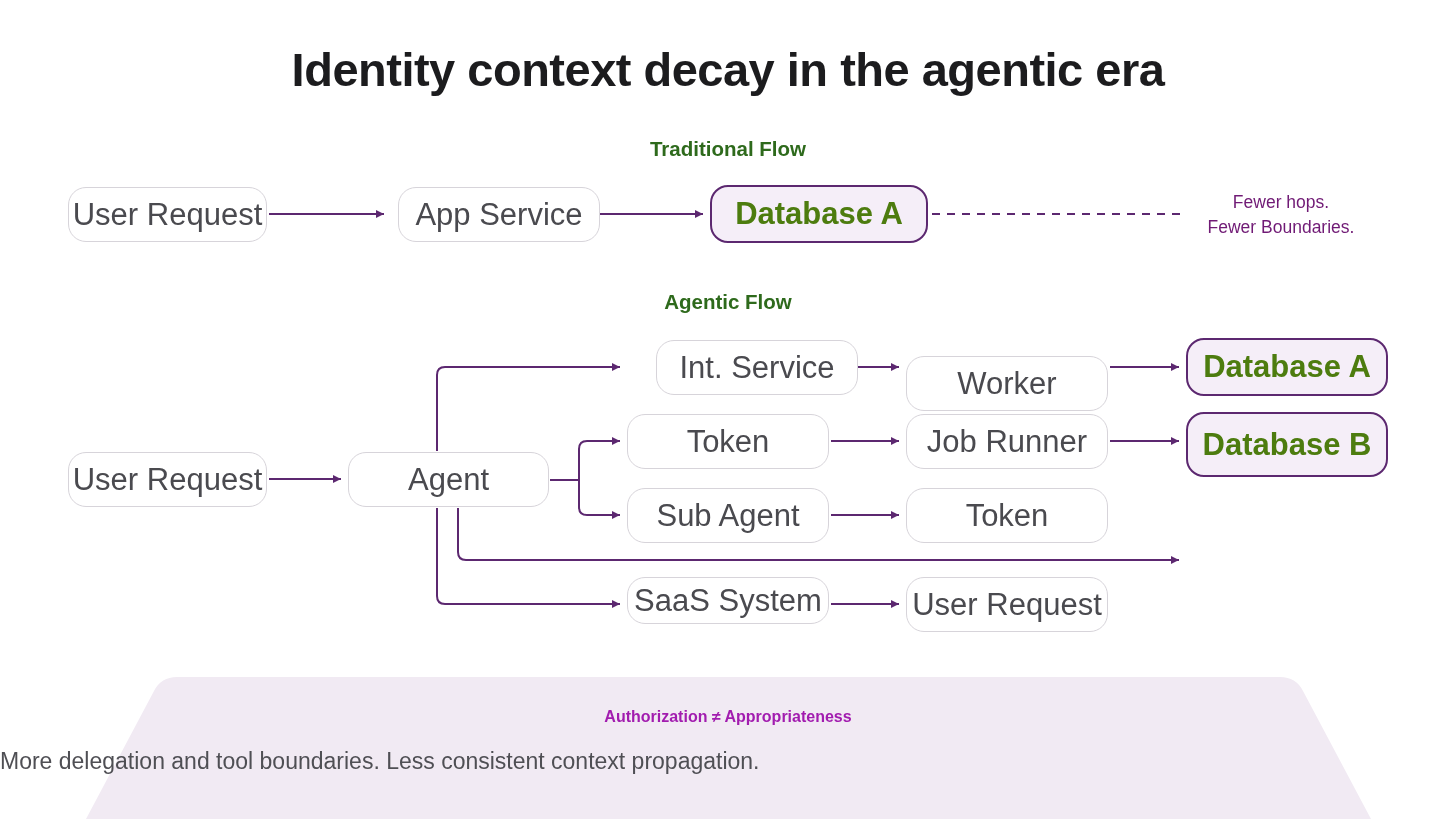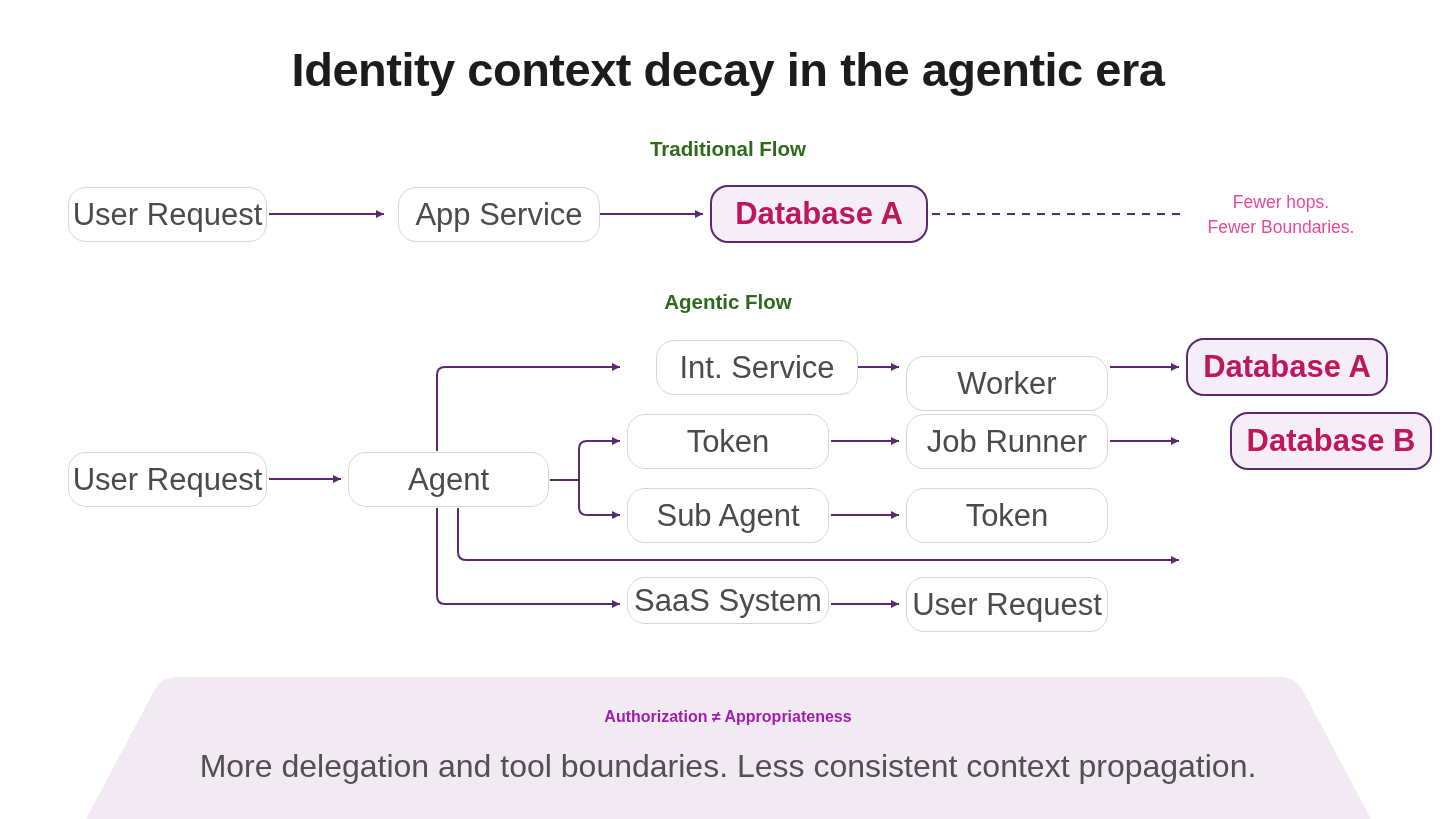--- a/index.html
+++ b/index.html
@@ -13,47 +13,47 @@
       font-size:47px;font-weight:800;color:#1c1c1e;letter-spacing:-0.5px;margin:0;}
 
   .flow-label{position:absolute;left:0;width:1456px;text-align:center;
       font-size:20.5px;font-weight:600;color:#2e6a1c;}
   .flow-label.traditional{top:137px;}
   .flow-label.agentic{top:290px;}
 
   .node{position:absolute;display:flex;align-items:center;justify-content:center;
       background:#ffffff;border:1.5px solid #d7d4da;border-radius:18px;
       color:#4a4a4f;font-size:31px;font-weight:500;box-sizing:border-box;}
-  .node.purple{background:#f5eef8;border:2px solid #5c2870;color:#be185d;font-weight:700;}
+  .node.purple{background:#f5eef8;border:2px solid #5c2870;color:#4d7c0f;font-weight:700;}
 
   
   .n-t-user-request{left:68px;top:187px;width:199px;height:55px;}
   .n-t-app-service{left:391px;top:187px;width:202px;height:55px;margin-left:7px;}
   .n-t-database-a{left:710px;top:185px;width:218px;height:58px;}
   .n-a-user-request{left:68px;top:452px;width:199px;height:55px;}
   .n-agent{left:348px;top:452px;width:201px;height:55px;}
   .n-int-service{left:656px;top:340px;width:202px;height:55px;}
   .n-worker{left:906px;top:356px;width:202px;height:55px;}
   .n-database-a2{left:1186px;top:338px;width:202px;height:58px;}
   .n-queue{left:627px;top:414px;width:202px;height:55px;}
   .n-job-runner{left:906px;top:414px;width:202px;height:55px;}
-  .n-database-b{left:1186px;top:412px;width:202px;height:58px;margin-left:44px;}
+  .n-database-b{left:1186px;top:412px;width:202px;height:65px;}
   .n-sub-agent{left:627px;top:488px;width:202px;height:55px;}
   .n-token{left:906px;top:488px;width:202px;height:55px;}
   .n-third-party-api{left:1186px;top:533px;width:202px;height:55px;}
   .n-saas-system{left:627px;top:577px;width:202px;height:47px;}
   .n-user-request-end{left:906px;top:577px;width:202px;height:55px;}
 
   .annotation{position:absolute;left:1170px;top:190px;width:222px;text-align:center;
-      color:#ec4899;font-size:17.5px;font-weight:500;line-height:25px;}
+      color:#701a75;font-size:17.5px;font-weight:500;line-height:25px;}
 
   .banner-heading{position:absolute;left:0;top:708px;width:1456px;text-align:center;
       font-size:16px;font-weight:700;color:#a21caf;}
-  .banner-subtext{position:absolute;left:0;top:748px;width:1456px;text-align:center;
-      font-size:32px;font-weight:400;color:#4f4f54;}
+  .banner-subtext{position:absolute;left:0;top:748px;width:1456px;text-align:left;
+      font-size:23px;font-weight:400;color:#4f4f54;}
 </style>
 </head>
 <body>
 
 <div class="stage">
 
   <svg id="connectors" viewBox="0 0 1456 819" xmlns="http://www.w3.org/2000/svg">
     <defs>
       <marker id="arr" markerWidth="10" markerHeight="10" refX="8" refY="4" orient="auto" markerUnits="userSpaceOnUse">
         <path d="M0,0 L8,4 L0,8 Z" fill="#5c2870"></path>

